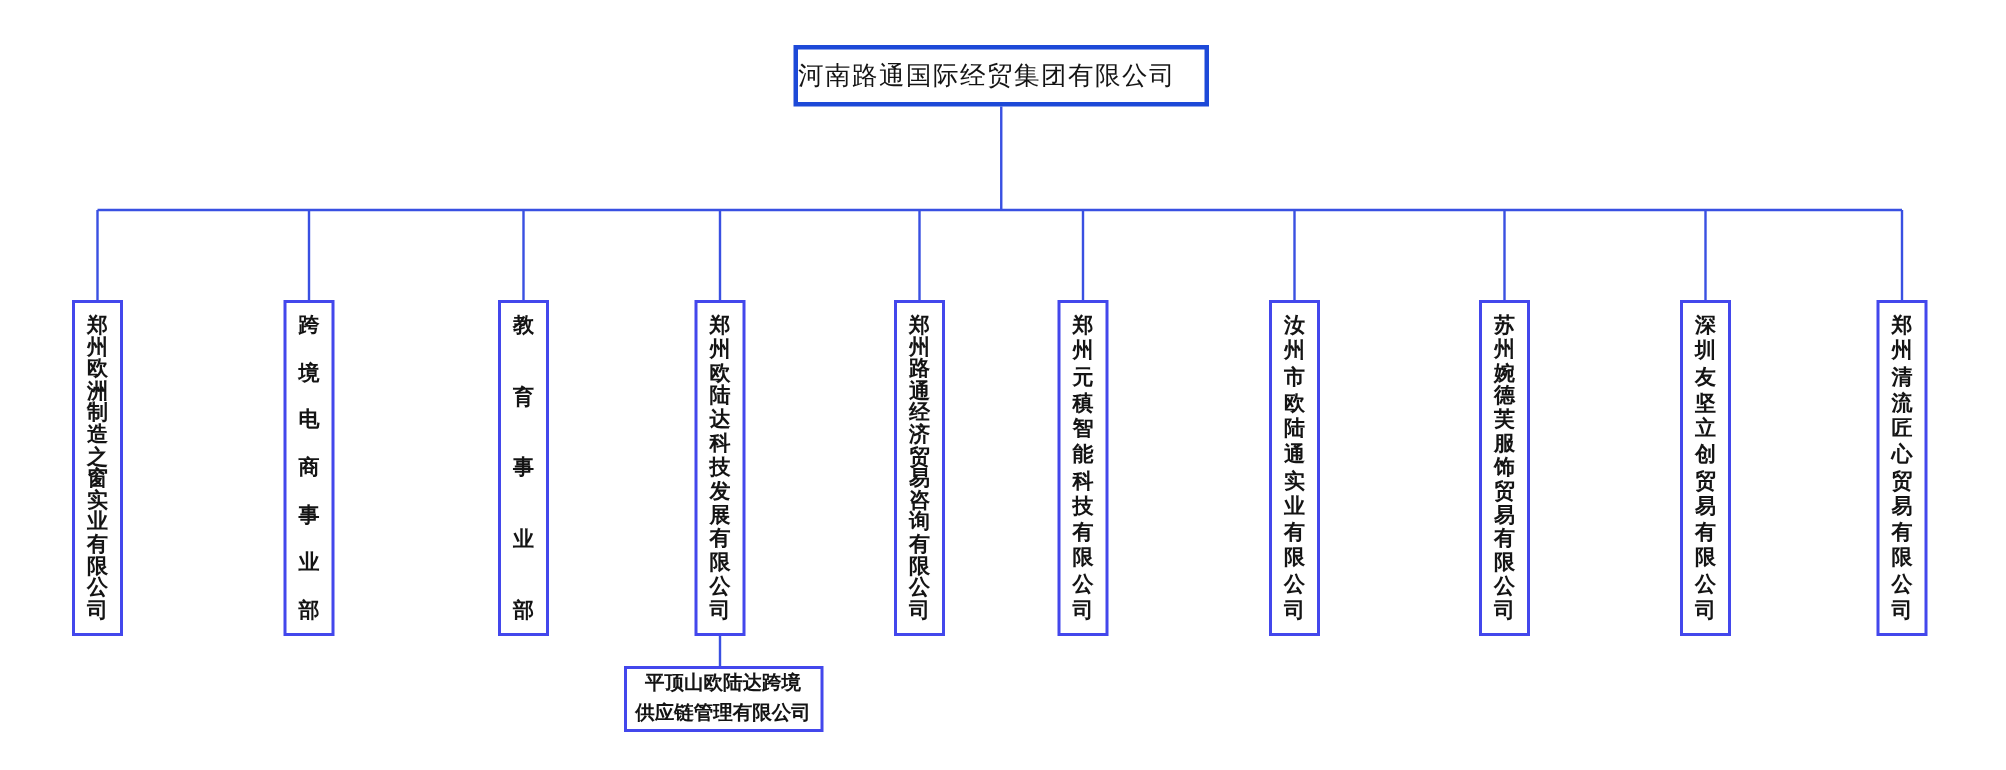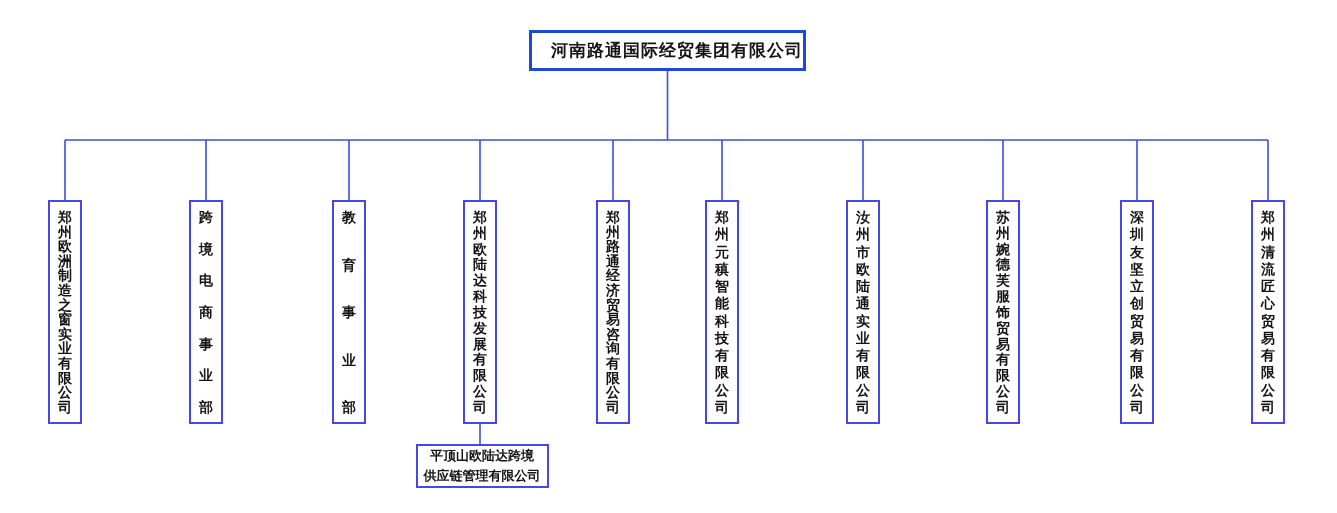--- a/index.html
+++ b/index.html
@@ -26,22 +26,22 @@
   }
   .root-box {
     position: absolute;
     left: 529px; top: 30px;
     width: 277px; height: 41px;
     border: 3px solid var(--root-border);
     background: var(--bg);
     box-sizing: border-box;
     display: flex;
     align-items: center;
-    justify-content: flex-end;
-    font-weight: bold;
+    justify-content: flex-start;
+    font-weight: normal;
     font-size: 17px;
     letter-spacing: 1px;
     color: var(--text);
     white-space: nowrap;
   }
   .child-box {
     position: absolute;
     top: 200px;
     width: 34px;
     height: 224px;

